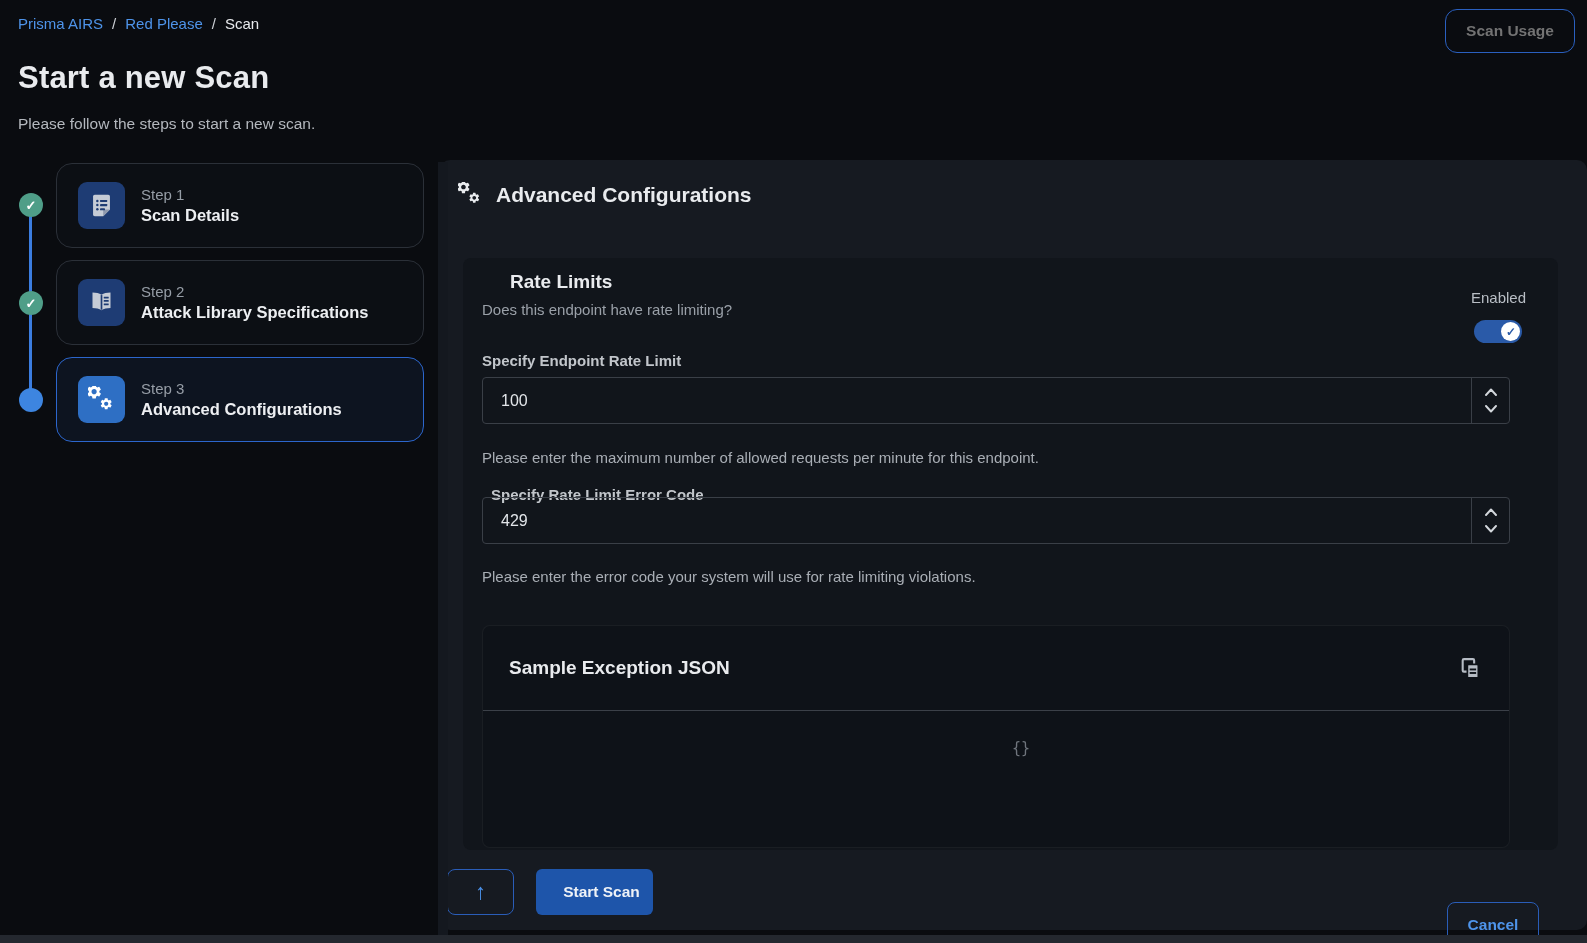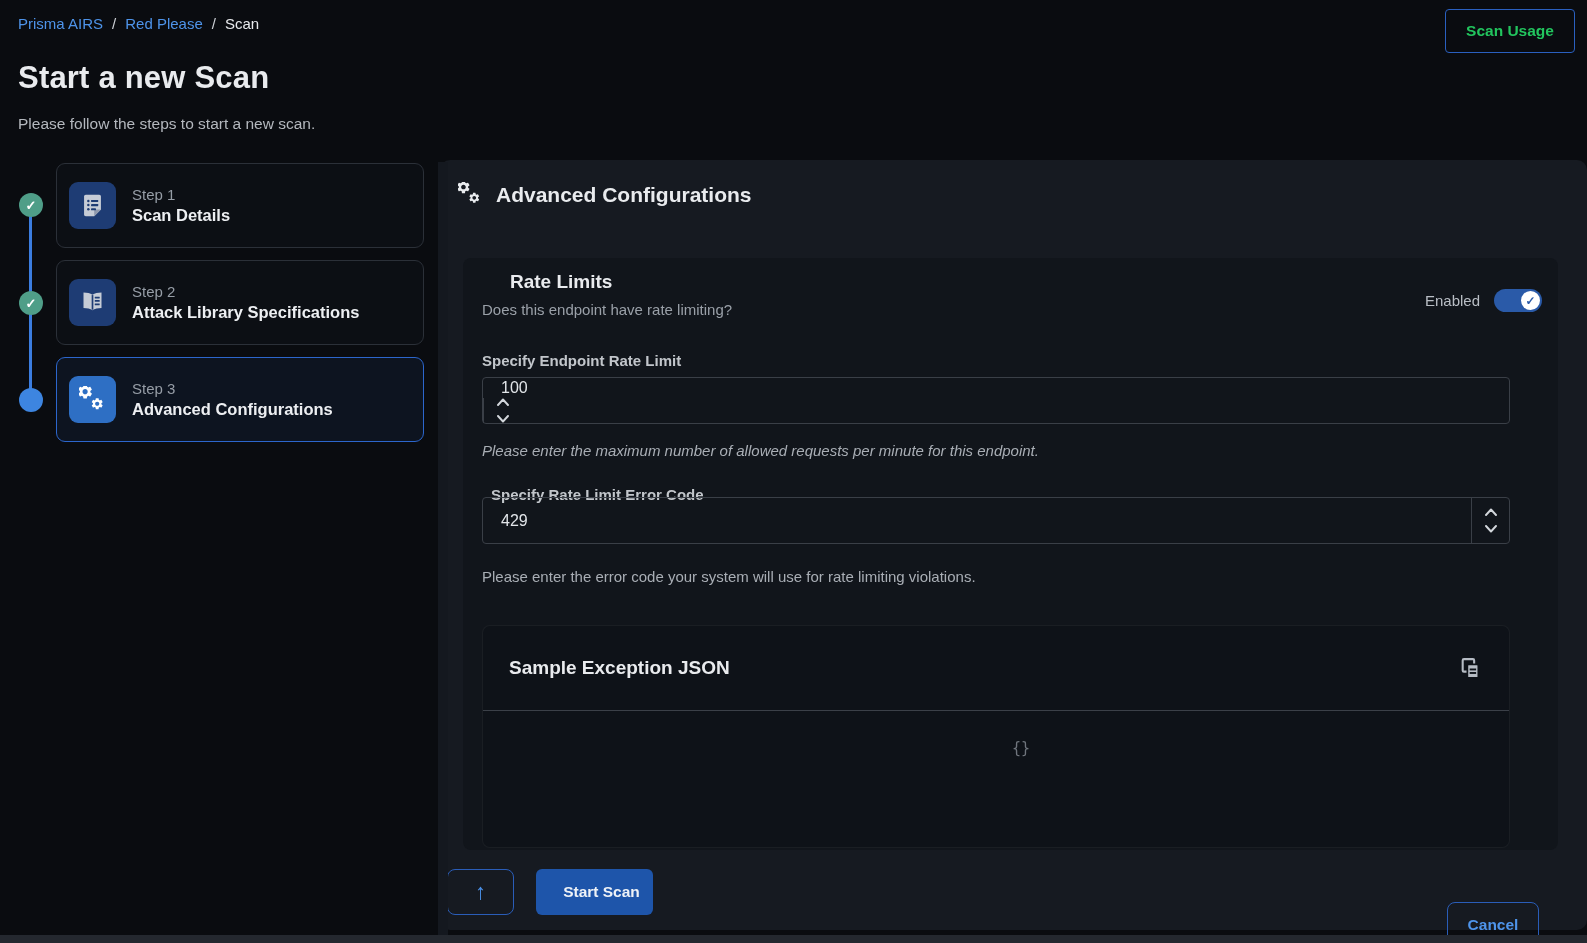--- a/index.html
+++ b/index.html
@@ -11,41 +11,41 @@
     color:#e8eaed;
     overflow:hidden;
   }
   
   .breadcrumb { position:absolute; left:18px; top:15px; font-size:15px; display:flex; gap:9px; align-items:center; }
   .crumb-link { color:#4e94ea; cursor:pointer; }
   .crumb-sep { color:#cdd1d7; }
   .crumb-current { color:#e8eaed; }
   .scan-usage-btn {
     position:absolute; left:1445px; top:9px; width:130px; height:44px;
-    border:1px solid #2a60c0; border-radius:4px; background:transparent;
-    color:#22c55e; font-size:15.5px; font-weight:700; font-family:inherit;
+    border:1px solid #2a60c0; border-radius:12px; background:transparent;
+    color:#737373; font-size:15.5px; font-weight:700; font-family:inherit;
     display:flex; align-items:center; justify-content:center; cursor:pointer;
   }
   .page-title { position:absolute; left:18px; top:60px; font-size:31px; font-weight:600; color:#e9ebee; letter-spacing:.2px; }
   .page-subtitle { position:absolute; left:18px; top:115px; font-size:15.5px; color:#b4b8be; }
 
   
   .rail-line { position:absolute; left:29px; top:205px; width:3px; height:194px; background:#3b7de0; }
   .rail-circle {
     position:absolute; left:19px; width:24px; height:24px; border-radius:50%;
     display:flex; align-items:center; justify-content:center;
     font-size:13px; font-weight:700; color:#fff;
   }
   .rail-check { background:#4f9e88; }
   .c1 { top:193px; } .c2 { top:291px; }
   .rail-dot { top:388px; background:#3d85e0; }
   .step-card {
     position:absolute; left:56px; width:368px; height:85px;
-    background:#0c0f14; border:1px solid #2b3038; border-radius:9px;
-    display:flex; align-items:center; padding-left:12px; gap:16px; cursor:pointer;
+    background:#0c0f14; border:1px solid #2b3038; border-radius:16px;
+    display:flex; align-items:center; padding-left:21px; gap:16px; cursor:pointer;
   }
   .s1 { top:163px; } .s2 { top:260px; } .s3 { top:357px; }
   .step-card.active { border-color:#2c66cc; background:#0d1420; }
   .step-icon-sq {
     width:47px; height:47px; border-radius:9px; background:#1e3c74;
     display:flex; align-items:center; justify-content:center; flex:none;
   }
   .step-card.active .step-icon-sq { background:#2e6fc4; }
   .step-texts { display:flex; flex-direction:column; gap:3px; }
   .step-label { font-size:15px; color:#969da6; }
@@ -62,47 +62,47 @@
   .panel-title-row { position:absolute; left:18px; top:22px; display:flex; align-items:center; gap:13px; }
   .panel-title { font-size:21px; font-weight:700; color:#e9ebee; }
 
   .rate-card {
     position:absolute; left:23px; top:98px; width:1095px; height:592px;
     background:#11151b; border-radius:8px;
   }
   .rl-title { position:absolute; left:19px; top:13px; font-size:19px; font-weight:700; color:#e9ebee;margin-left:28px; }
   .rl-question { position:absolute; left:19px; top:43px; font-size:15px; color:#9aa0a8; }
 
-  .toggle-wrap { position:absolute; top:31px; right:16px; display:flex; align-items:center; gap:14px; }
+  .toggle-wrap { position:absolute; top:31px; right:32px; display:flex; align-items:center; gap:14px;flex-direction:column; }
   .toggle-label { font-size:15px; color:#b9bec5; }
   .toggle { position:relative; width:48px; height:23px; border-radius:12px; background:#2a5aa8; cursor:pointer; }
   .toggle-knob {
     position:absolute; right:2px; top:2px; width:19px; height:19px; border-radius:50%;
     background:#fff; display:flex; align-items:center; justify-content:center;
     color:#2a5aa8; font-size:12px; font-weight:700;
   }
 
   .field-label { position:absolute; left:19px; font-size:15px; font-weight:700; color:#c2c6cb; }
   .fl1 { top:94px; } .fl2 { top:228px;margin-left:9px; }
   .num-input {
     position:absolute; left:19px; width:1028px; height:47px;
     border:1px solid #3a3f47; border-radius:4px; display:flex; background:transparent;
   }
-  .ni1 { top:119px;flex-direction:column; } .ni2 { top:239px; }
+  .ni1 { top:119px; } .ni2 { top:239px; }
   .num-input input {
     flex:1; background:transparent; border:none; outline:none;
     color:#e2e5e9; font-size:16px; padding-left:18px; font-family:inherit;
   }
   .spin-col {
     width:38px; border-left:1px solid #3a3f47;
     display:flex; flex-direction:column; align-items:center; justify-content:center; gap:9px;
   }
   .spin-btn { background:none; border:none; padding:0; line-height:0; cursor:pointer; }
   .helper { position:absolute; left:19px; font-size:15px; color:#a9aeb5; }
-  .h1 { top:184px;font-style:italic; } .h2 { top:310px; }
+  .h1 { top:191px; } .h2 { top:310px; }
 
   .json-card {
     position:absolute; left:19px; top:367px; width:1028px; height:223px;
     background:#0e1218; border:1px solid rgba(255,255,255,.05); border-radius:8px;text-align:center;
   }
   .json-header {
     height:85px; display:flex; align-items:center; justify-content:space-between;
     padding:0 26px; border-bottom:1px solid #3b4048;
   }
   .json-title { font-size:19px; font-weight:700; color:#e9ebee; }

